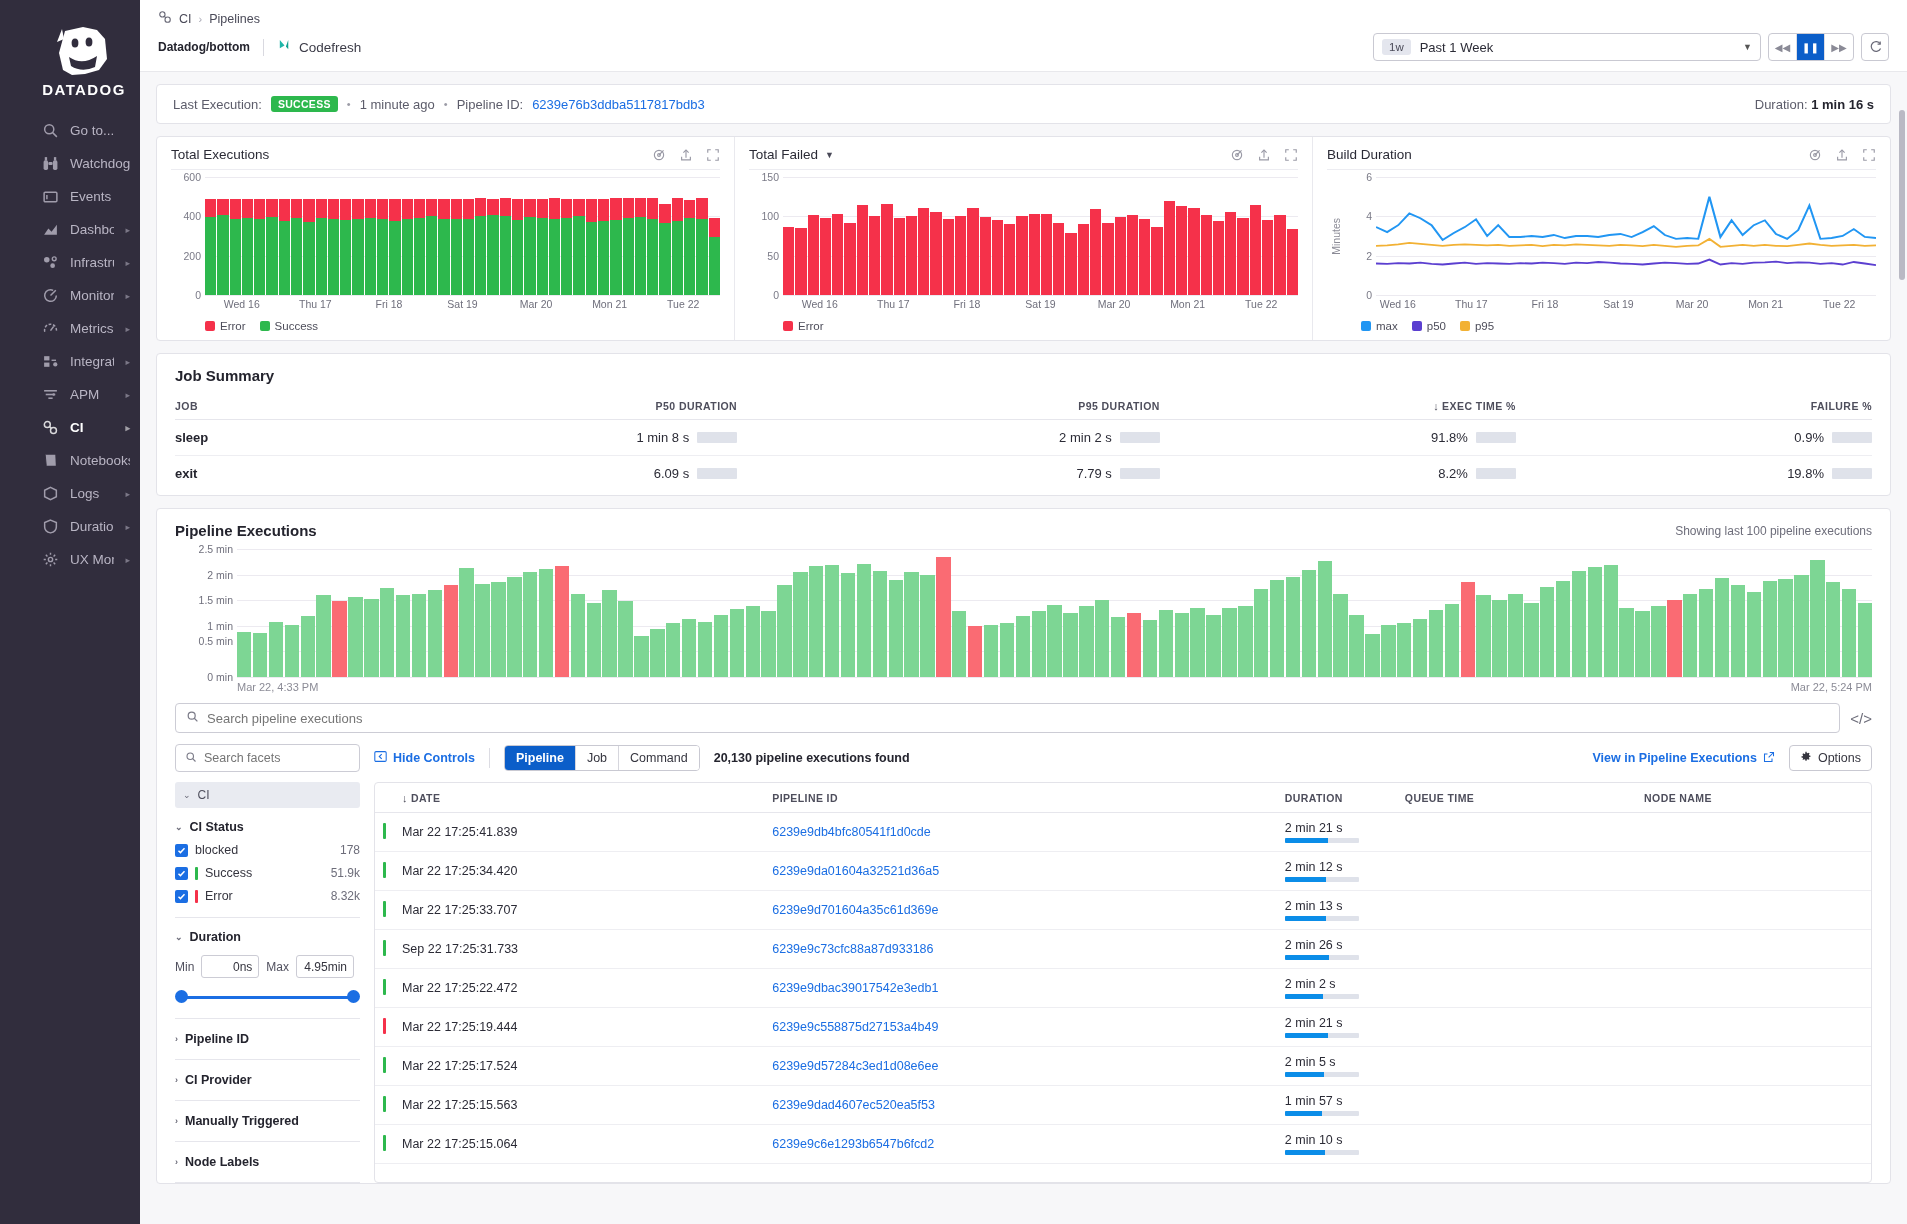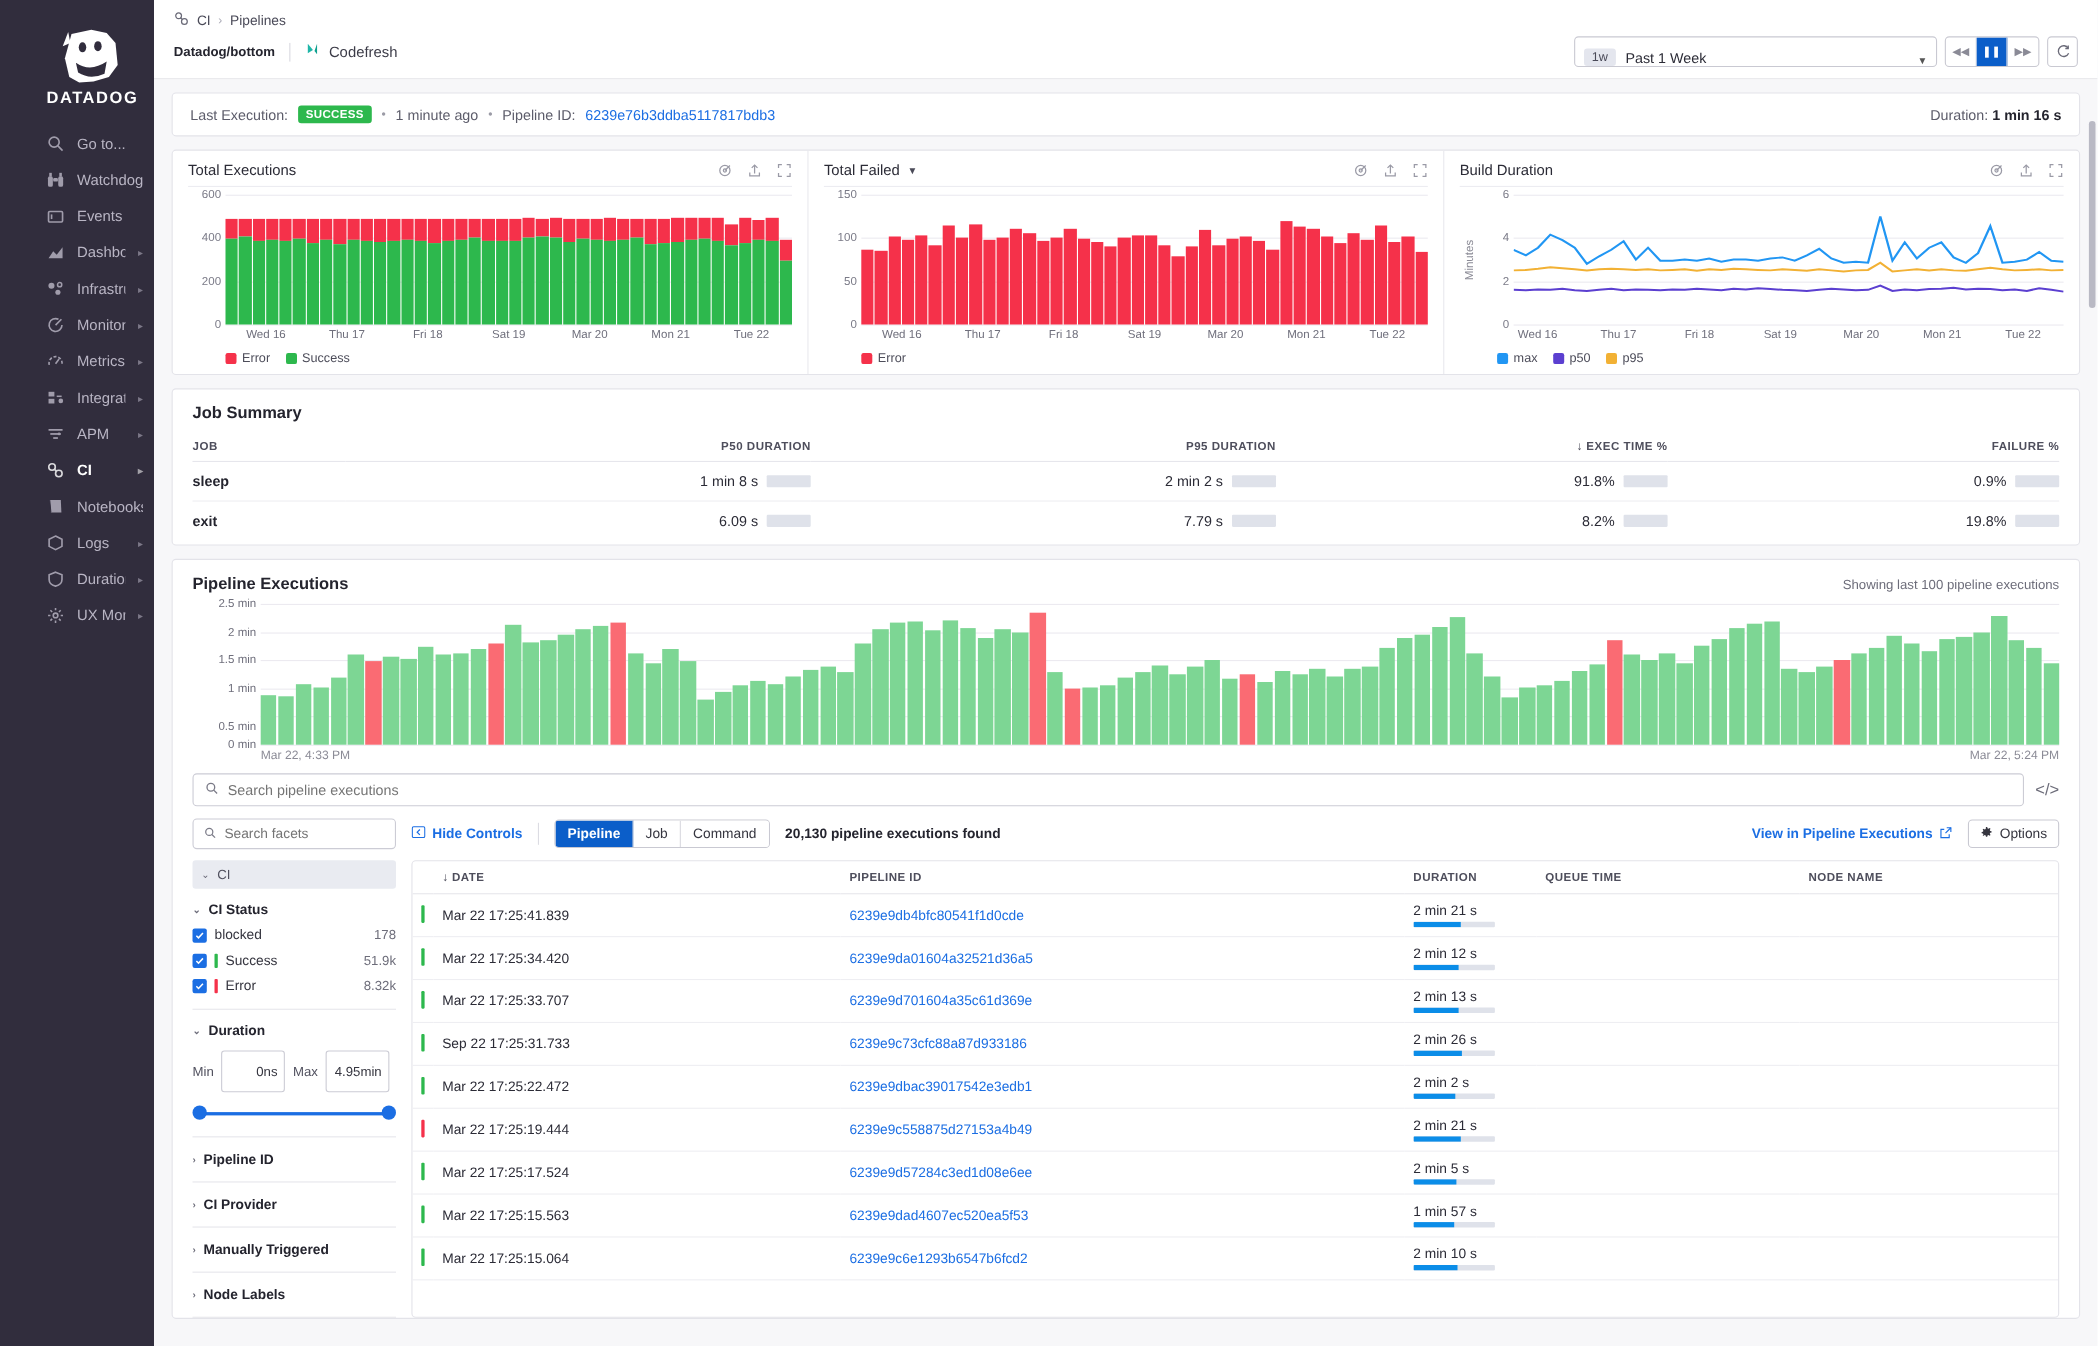--- a/index.html
+++ b/index.html
@@ -42,22 +42,22 @@
   .crumbs .sep { color:#a9a9b5; font-size:11px; }
   .crumb-link { color:#4a4a58; cursor:pointer; }
   .titlerow { display:flex; align-items:center; justify-content:space-between; margin-top:6px; }
   .titleleft { display:flex; align-items:center; gap:13px; }
   .pgtitle { font-size:12px; font-weight:bold; color:#24242e; }
   .vdiv { width:1px; height:17px; background:#d9d9e0; }
   .provider { display:flex; align-items:center; gap:7px; font-size:13.5px; color:#3c3c48; }
 
   .timectl { display:flex; align-items:center; gap:7px; }
   .tpick {
-    width:330px; height:28px; border:1px solid #c9c9d2; border-radius:4px;
-    background:#fff; display:flex; align-items:flex-end; padding:0 8px; gap:9px;
+    width:388px; height:28px; border:1px solid #c9c9d2; border-radius:4px;
+    background:#fff; display:flex; align-items:center; padding:0 8px; gap:9px;
     cursor:pointer;
   }
   .tbadge { background:#e4e6ee; border-radius:3px; font-size:11.5px; color:#4a4a58;
     padding:2px 7px; }
   .tlabel { flex:1; font-size:13px; color:#2b2b36; }
   .tcaret { color:#555; font-size:9px; }
   .navbtns { display:flex; border:1px solid #c9c9d2; border-radius:4px; overflow:hidden;
     height:28px; background:#fff; }
   .navbtn { width:28px; display:flex; align-items:center; justify-content:center;
     cursor:pointer; color:#8a8a96; border-right:1px solid #dedee4; font-size:10px; }
@@ -184,21 +184,21 @@
   .frow { display:flex; align-items:center; gap:7px; margin-top:9px; font-size:12.5px; }
   .cbx { width:13px; height:13px; border-radius:2px; background:#1b6ee3;
     display:flex; align-items:center; justify-content:center; cursor:pointer; }
   .cbx svg { display:block; }
   .statbar { width:3px; height:13px; border-radius:1px; }
   .fname { color:#35353f; }
   .fcount { margin-left:auto; color:#6d6d7a; font-size:12px; }
   .fdiv { height:1px; background:#e6e6ec; margin:14px 0 0 0; }
   .minmax { display:flex; align-items:center; gap:7px; margin-top:11px; font-size:12px; }
   .minmax label { color:#50505e; }
-  .numin { width:58px; height:38px; border:1px solid #ccccd5; border-radius:3px;
+  .numin { width:58px; height:23px; border:1px solid #ccccd5; border-radius:3px;
     text-align:right; padding:0 6px; font-size:12px; color:#35353f;
     font-family:"Liberation Sans", sans-serif; outline:none; }
   .slider { position:relative; height:14px; margin-top:12px; }
   .strack { position:absolute; left:4px; right:4px; top:6px; height:3px; background:#1b6ee3; }
   .sknob { position:absolute; width:13px; height:13px; border-radius:50%;
     background:#1b6ee3; top:0; cursor:pointer; }
   .faccol { border-top:1px solid #e6e6ec; padding:11px 0 0 0; margin-top:11px; }
 
   .tablewrap { flex:1; border:1px solid #e3e3e9; border-radius:4px; background:#fff;
     overflow:hidden; }
@@ -1061,21 +1061,21 @@
 
       <div class="card pexec">
         <div class="pexhead">
           <div class="sect-title" style="margin:0">Pipeline Executions</div>
           <div class="pexnote">Showing last 100 pipeline executions</div>
         </div>
 
         <div class="pxplot">
           <div class="pxy" id="px-yaxis">
               <div class="pxyt" style="top: 128px;">0 min</div>
-              <div class="pxyt" style="top: 112px;">0.5 min</div>
+              <div class="pxyt" style="top: 92px;">0.5 min</div>
               <div class="pxyt" style="top: 76.8px;">1 min</div>
               <div class="pxyt" style="top: 51.2px;">1.5 min</div>
               <div class="pxyt" style="top: 25.6px;">2 min</div>
               <div class="pxyt" style="top: 0px;">2.5 min</div>
             </div>
           <div class="pxgrid" id="px-grid">
               <div class="gline" style="top: 128px;"></div>
               <div class="gline" style="top: 102.4px;"></div>
               <div class="gline" style="top: 76.8px;"></div>
               <div class="gline" style="top: 51.2px;"></div>

